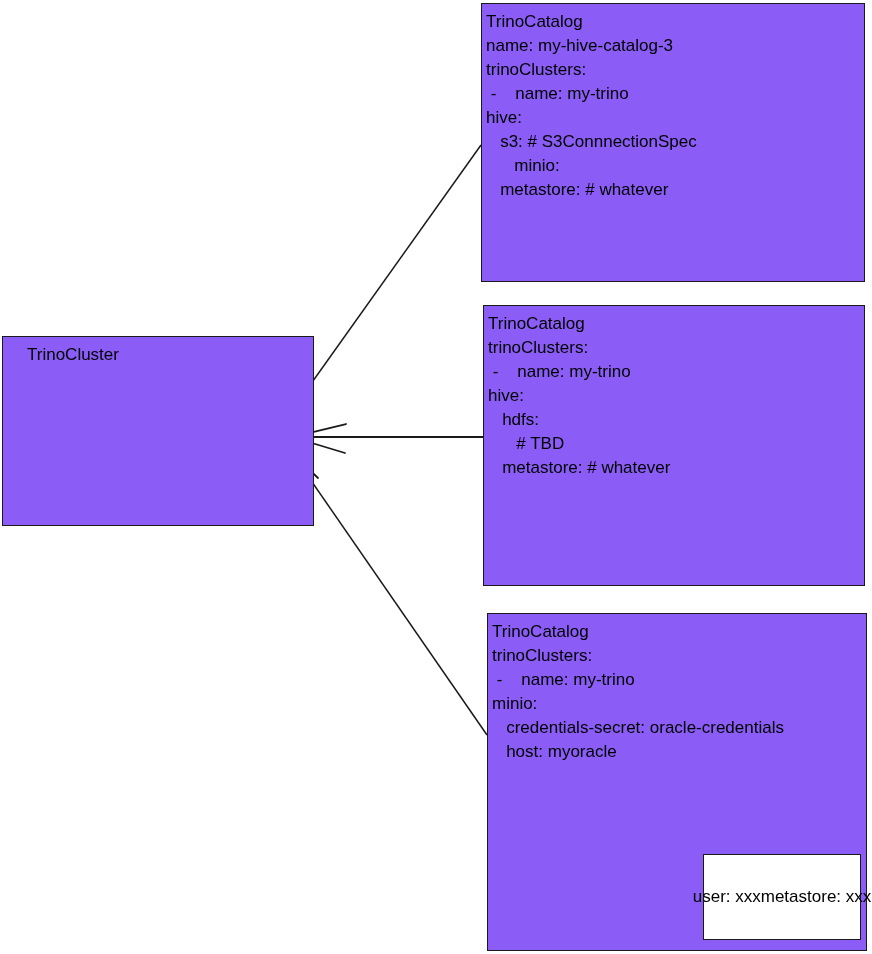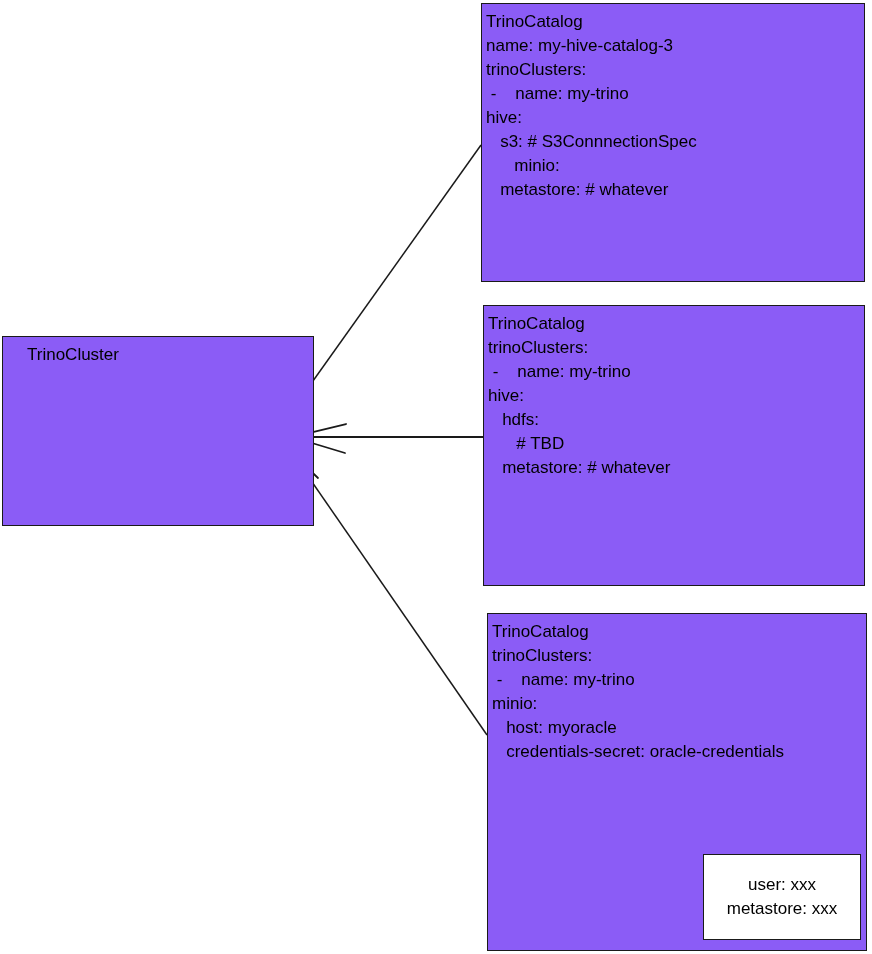--- a/index.html
+++ b/index.html
@@ -77,21 +77,21 @@
     position: absolute;
     left: 215px;
     top: 240px;
     width: 158px;
     height: 86px;
     box-sizing: border-box;
     background: #ffffff;
     border: 1.6px solid #1a1a1a;
     z-index: 3;
     display: flex;
-    flex-direction: column;
+    flex-direction: row;
     align-items: center;
     justify-content: center;
   }
   .secret-line {
     font-size: 17px;
     line-height: 24px;
     color: #000000;
     white-space: pre;
   }
 </style>
@@ -154,22 +154,22 @@
       <div class="code-line">   metastore: # whatever</div>
     </div>
   </div>
 
   <div class="node" id="node-catalog-oracle">
     <div class="node-body">
       <div class="code-line">TrinoCatalog</div>
       <div class="code-line">trinoClusters:</div>
       <div class="code-line"> -    name: my-trino</div>
       <div class="code-line">minio:</div>
+      <div class="code-line">   credentials-secret: oracle-credentials</div>
       <div class="code-line">   host: myoracle</div>
-      <div class="code-line">   credentials-secret: oracle-credentials</div>
     </div>
 
     <div id="node-secret">
       <div class="secret-line">user: xxx</div>
       <div class="secret-line">metastore: xxx</div>
     </div>
   </div>
 
 </div>
 

